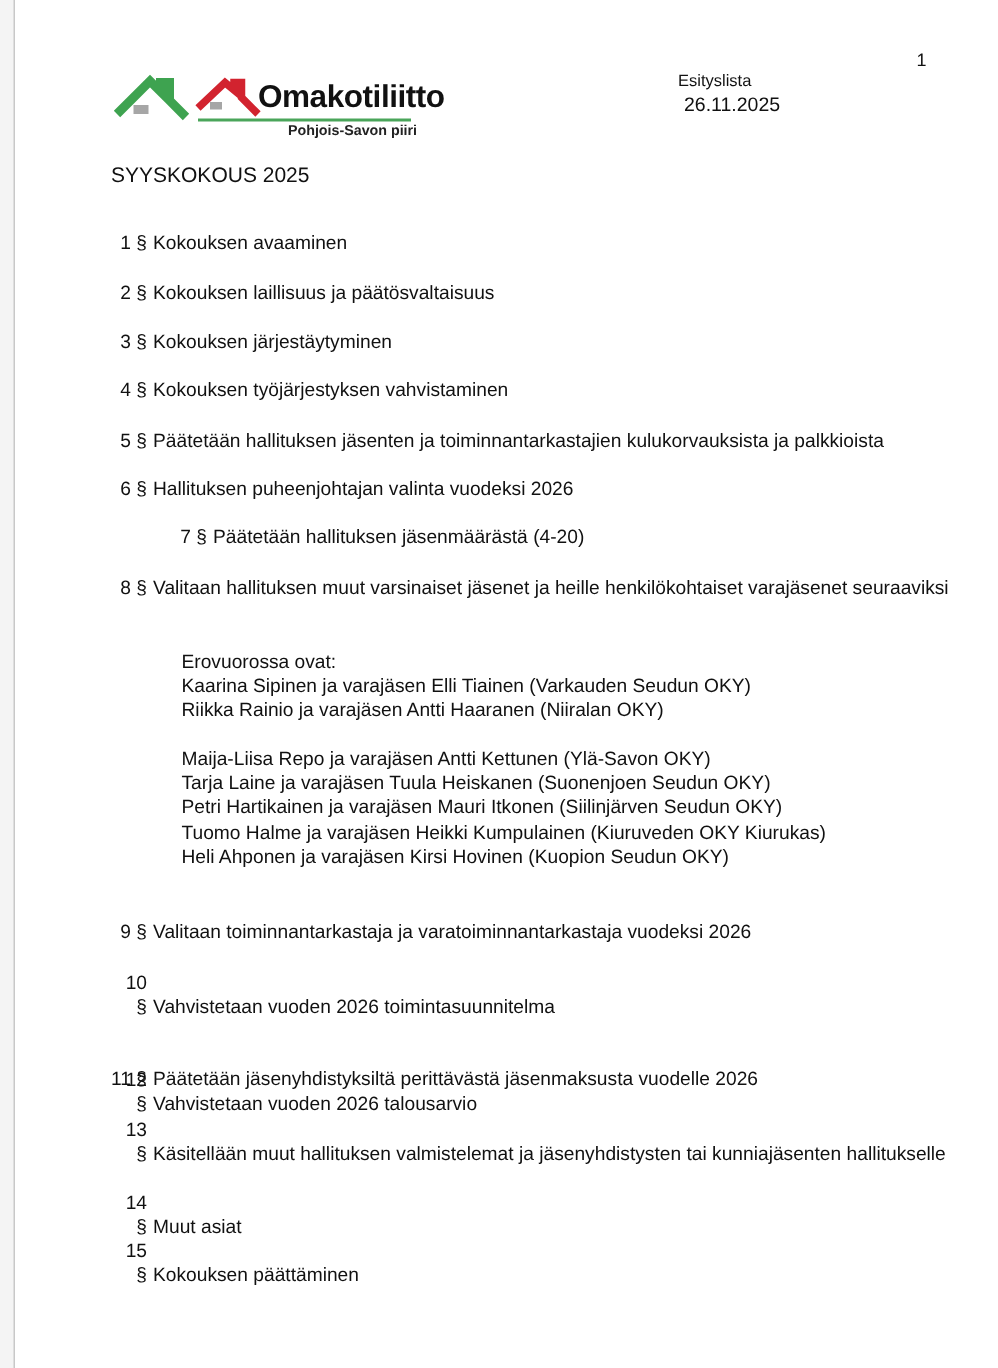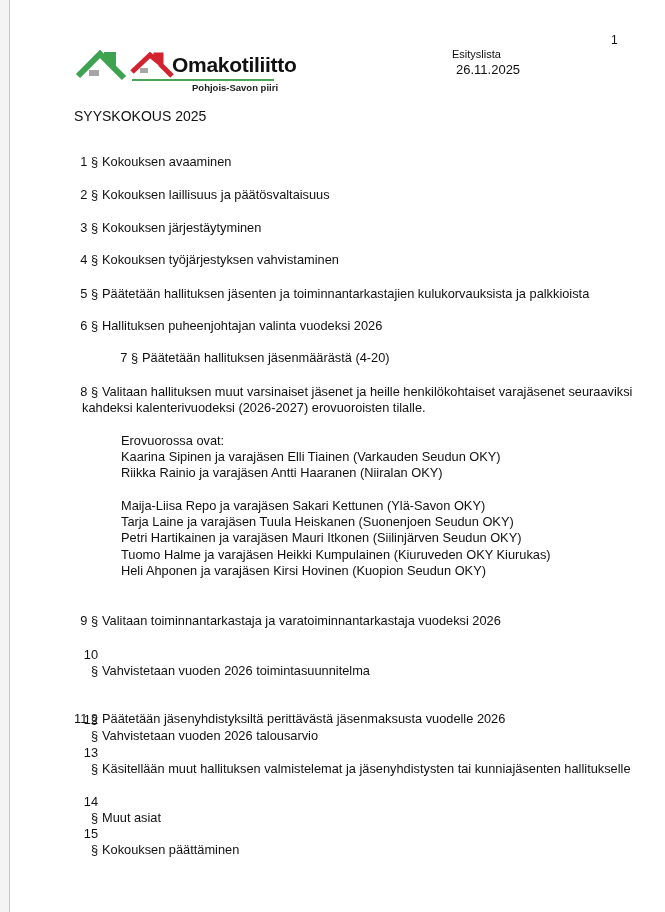--- a/index.html
+++ b/index.html
@@ -76,31 +76,30 @@
     <span class="num">5 §</span><span>Päätetään hallituksen jäsenten ja toiminnantarkastajien kulukorvauksista ja palkkioista</span>
   </div>
   <div class="item" style="top:318px;">
     <span class="num">6 §</span><span>Hallituksen puheenjohtajan valinta vuodeksi 2026</span>
   </div>
   <div class="item" style="top:350px;margin-left:40px;">
     <span class="num">7 §</span><span>Päätetään hallituksen jäsenmäärästä (4-20)</span>
   </div>
   <div class="item" style="top:384px;">
     <span class="num">8 §</span><span>Valitaan hallituksen muut varsinaiset jäsenet ja heille henkilökohtaiset varajäsenet seuraaviksi</span><br>
-    <span style="display:inline-block;margin-left:8px;">kahdeksi kalenterivuodeksi (2026-2027) erovuoroisten tilalle.</span>
   </div>
 
   <div class="block" style="top:433px;">
     <div>Erovuorossa ovat:</div>
     <div>Kaarina Sipinen ja varajäsen Elli Tiainen (Varkauden Seudun OKY)</div>
     <div>Riikka Rainio ja varajäsen Antti Haaranen (Niiralan OKY)</div>
   </div>
 
   <div class="block" style="top:498px;">
-    <div>Maija-Liisa Repo ja varajäsen Sakari Kettunen (Ylä-Savon OKY)</div>
+    <div>Maija-Liisa Repo ja varajäsen Antti Kettunen (Ylä-Savon OKY)</div>
     <div>Tarja Laine ja varajäsen Tuula Heiskanen (Suonenjoen Seudun OKY)</div>
     <div>Petri Hartikainen ja varajäsen Mauri Itkonen (Siilinjärven Seudun OKY)</div>
     <div>Tuomo Halme ja varajäsen Heikki Kumpulainen (Kiuruveden OKY Kiurukas)</div>
     <div>Heli Ahponen ja varajäsen Kirsi Hovinen (Kuopion Seudun OKY)</div>
   </div>
 
   <div class="item" style="top:613px;">
     <span class="num">9 §</span><span>Valitaan toiminnantarkastaja ja varatoiminnantarkastaja vuodeksi 2026</span>
   </div>
   <div class="item" style="top:647px;">

